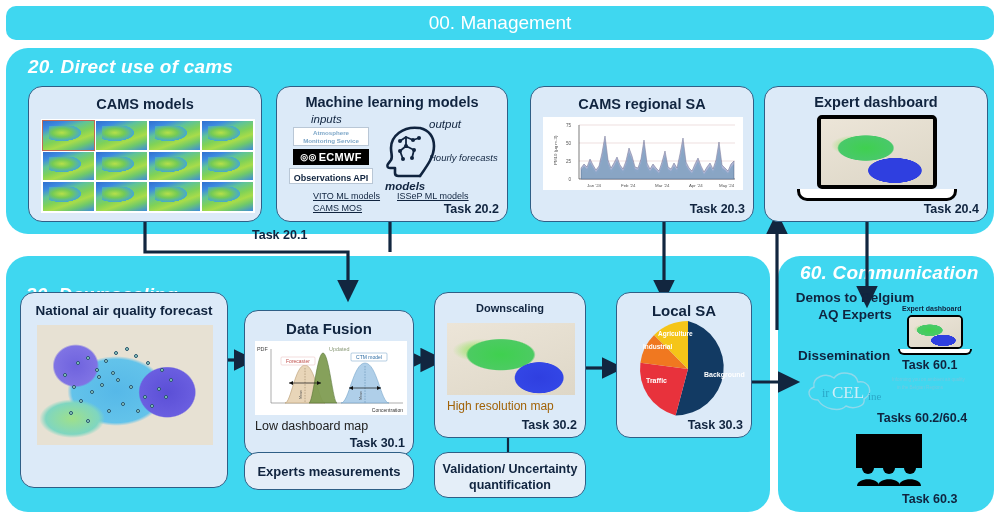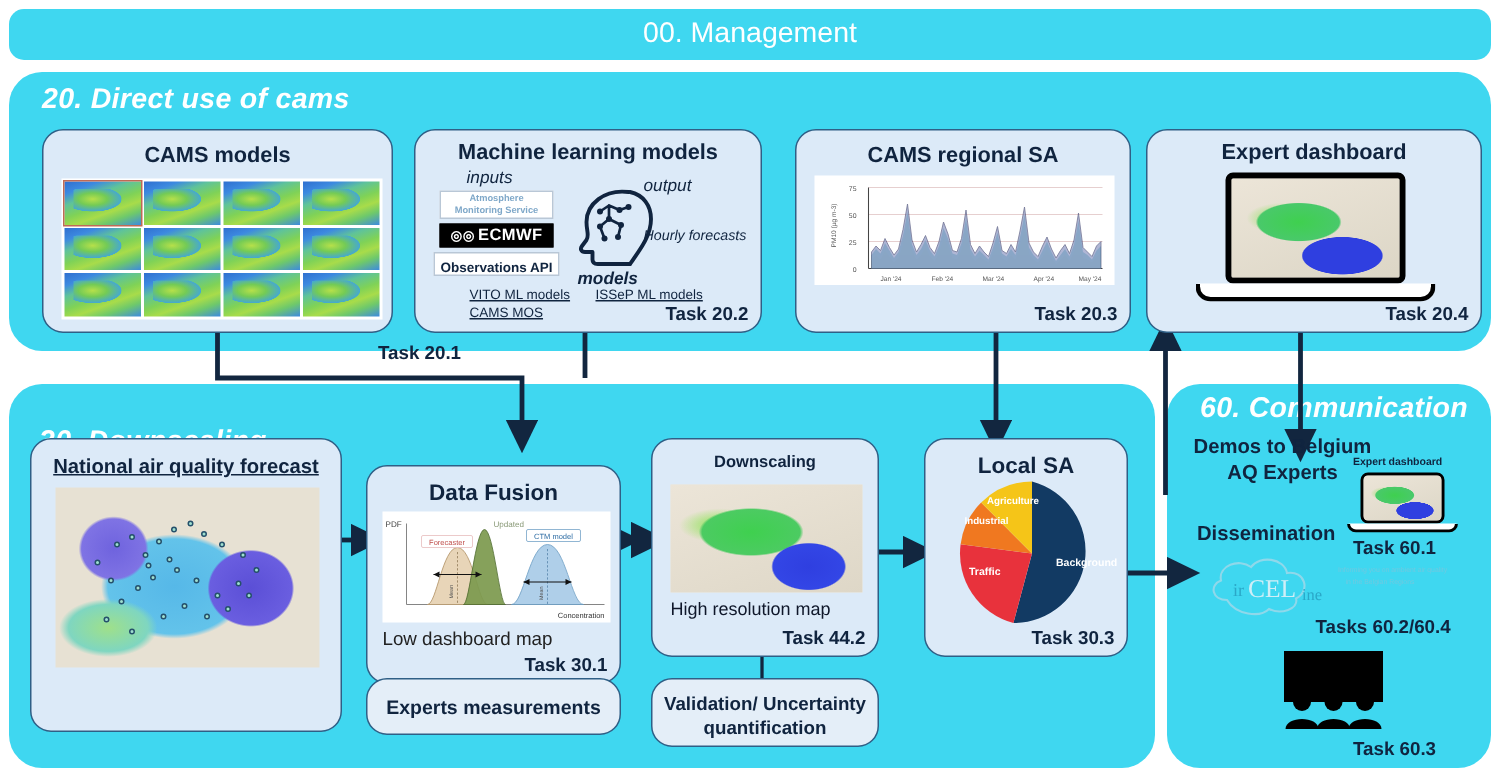--- a/index.html
+++ b/index.html
@@ -234,21 +234,21 @@
   <div class="card" style="left:764px;top:86px;width:224px;height:136px;">
     <div class="card-title" style="top:7px;">Expert dashboard</div>
     <div class="lt-screen" style="left:52px;top:28px;width:120px;height:74px;">
       <div class="belgium"></div>
     </div>
     <div class="lt-base" style="left:32px;top:102px;width:160px;height:12px;"></div>
     <div class="task">Task 20.4</div>
   </div>
 
   <div class="card" style="left:20px;top:292px;width:208px;height:196px;">
-    <div class="card-title" style="top:10px;font-size:13.5px;text-decoration:underline;">National air quality forecast</div>
+    <div class="card-title" style="top:10px;font-size:13.5px;">National air quality forecast</div>
     <div class="natmap" style="left:16px;top:32px;width:176px;height:120px;">
       <div class="blob"></div>
       <div class="dot" style="left:22%;top:30%;"></div>
       <div class="dot" style="left:28%;top:26%;"></div>
       <div class="dot" style="left:15%;top:40%;"></div>
       <div class="dot" style="left:33%;top:36%;"></div>
       <div class="dot" style="left:38%;top:28%;"></div>
       <div class="dot" style="left:44%;top:22%;"></div>
       <div class="dot" style="left:50%;top:18%;"></div>
       <div class="dot" style="left:55%;top:24%;"></div>
@@ -320,22 +320,22 @@
     <div class="natmap" style="left:12px;top:30px;width:128px;height:72px;background:#ece5d8;">
       <div style="position:absolute;inset:0;
         background:
           radial-gradient(ellipse 30% 34% at 72% 76%,#2f3fe0 0%,#3346e6 62%,transparent 65%),
           radial-gradient(ellipse 44% 36% at 42% 44%,#3fd04f 0%,#4ccb62 58%,transparent 62%),
           radial-gradient(ellipse 30% 22% at 26% 38%,#86e44a 0%,transparent 72%),
           radial-gradient(ellipse 16% 14% at 52% 34%,#f0c63a 0%,transparent 70%),
           radial-gradient(circle 3px at 46% 36%,#f05a2a 0%,transparent 100%),
           linear-gradient(160deg,#ece5d8,#ded7c7);"></div>
     </div>
-    <div class="sub" style="left:12px;top:106px;font-size:12px;color:#0f172a;">High resolution map</div>
-    <div class="task">Task 44.2</div>
+    <div class="sub" style="left:12px;top:106px;font-size:12px;color:#a16207;">High resolution map</div>
+    <div class="task">Task 30.2</div>
   </div>
 
   <div class="card plain" style="left:434px;top:452px;width:152px;height:46px;">
     <div class="card-title" style="top:9px;font-size:12.5px;line-height:1.25;padding:0 6px;">Validation/ Uncertainty quantification</div>
   </div>
 
   <div class="card" style="left:616px;top:292px;width:136px;height:146px;">
     <div class="card-title" style="top:9px;font-size:15px;">Local  SA</div>
     <svg width="126" height="104" viewBox="0 0 126 104" style="position:absolute;left:8px;top:24px;">
       <g transform="translate(63,52)">

